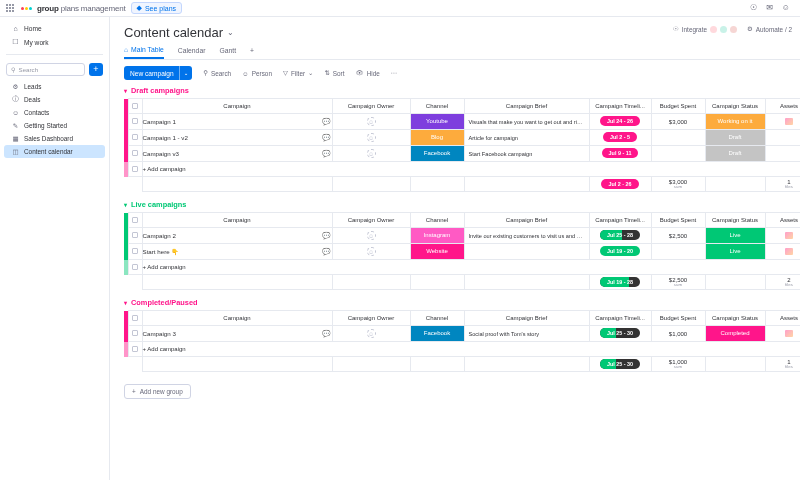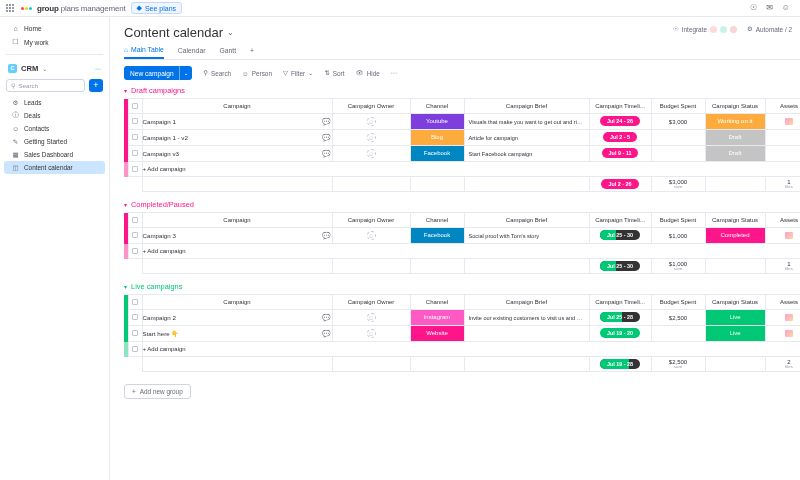--- a/index.html
+++ b/index.html
@@ -84,21 +84,21 @@
   
   .toolbar { display: flex; align-items: center; gap: 11px; padding: 6px 0 6px 0; }
   .new-btn {
     background: #0073ea; color: #fff; border-radius: 3px; height: 14px;
     display: flex; align-items: center; font-size: 6.6px; padding: 0 0 0 6px; gap: 5px;
   }
   .new-btn .sep { border-left: 1px solid rgba(255,255,255,.45); padding: 0 4px 0 4px; font-size: 5.5px; height: 14px; display: flex; align-items: center; }
   .tb-item { display: flex; align-items: center; gap: 3px; font-size: 6.4px; color: #676879; }
   
   .group { margin-bottom: 8px; }
-  .group-title { display: flex; align-items: center; gap: 4px; font-size: 7.4px; font-weight: normal; margin-bottom: 3px; }
+  .group-title { display: flex; align-items: center; gap: 4px; font-size: 7.4px; font-weight: bold; margin-bottom: 3px; }
   .group-title .caret { font-size: 6px; }
   table.board { border-collapse: collapse; table-layout: fixed; width: 670px; }
   table.board td, table.board th { border: 1px solid #e6e9ef; height: 15px; font-size: 6px; font-weight: normal; color: #323338; padding: 0; }
   th { color: #676879; text-align: center; font-size: 6px; }
   .col-bar { width: 4px; border: none !important; padding: 0 !important; }
   .col-chk { width: 14px; text-align: center; }
   .chk { width: 6px; height: 6px; border: 1px solid #c3c6d4; border-radius: 1px; display: inline-block; }
   .col-name { width: 190px; }
   .col-owner { width: 78px; }
   .col-channel { width: 54px; }
@@ -177,26 +177,20 @@
   <div class="sidebar">
     <div class="nav-item">
       <span class="ic">⌂</span>
       <span>Home</span>
     </div>
     <div class="nav-item">
       <span class="ic">☐</span>
       <span>My work</span>
     </div>
     <div class="sb-divider"></div>
-    <div class="ws-row">
-      <span class="ws-badge">C</span>
-      <span class="ws-name">CRM</span>
-      <span class="ws-caret">⌄</span>
-      <span class="ws-dots">⋯</span>
-    </div>
     <div class="search-row">
       <div class="search-box">
         <span>⚲</span>
         <span>Search</span>
       </div>
       <div class="add-btn">+</div>
     </div>
     <div class="board-item">
       <span class="ic">⚙</span>
       <span>Leads</span>
@@ -401,20 +395,117 @@
                 <td class="col-bar" style="border:none"></td>
                 <td class="col-chk" style="border:none"></td>
                 <td></td>
                 <td></td>
                 <td></td>
                 <td></td>
                 <td class="center"><span class="pill" style="background:#ff158a"><span class="lbl">Jul 2 - 26</span></span></td>
                 <td class="sum">$3,000<div class="sub">sum</div></td>
                 <td></td>
                 <td class="sum">1<div class="sub">files</div></td>
+              </tr>
+            </tbody>
+          </table>
+        </div>
+        <div class="group">
+          <div class="group-title" style="color:#00c875">
+            <span class="caret">▾</span>
+            <span>Live campaigns</span>
+          </div>
+          <table class="board">
+            <colgroup>
+              <col class="col-bar">
+              <col class="col-chk">
+              <col class="col-name">
+              <col class="col-owner">
+              <col class="col-channel">
+              <col class="col-brief">
+              <col class="col-timeline">
+              <col class="col-budget">
+              <col class="col-status">
+              <col class="col-assets">
+            </colgroup>
+            <tbody>
+              <tr>
+                <td class="col-bar" style="background:#00c875"></td>
+                <th class="col-chk"><span class="chk"></span></th>
+                <th>Campaign</th>
+                <th>Campaign Owner</th>
+                <th>Channel</th>
+                <th>Campaign Brief</th>
+                <th>Campaign Timeli...</th>
+                <th>Budget Spent</th>
+                <th>Campaign Status</th>
+                <th>Assets</th>
+              </tr>
+              <tr>
+                <td class="col-bar" style="background:#00c875"></td>
+                <td class="col-chk"><span class="chk"></span></td>
+                <td class="name-cell">
+                  <div class="name-flex">
+                    <span class="txt">Campaign 2</span>
+                    <span class="bubble">💬</span>
+                  </div>
+                </td>
+                <td class="center"><span class="avatar">☺</span></td>
+                <td>
+                  <div class="cell-tag" style="background:#ff5ac4">Instagram</div>
+                </td>
+                <td>
+                  <div class="brief">Invite our existing customers to visit us and ea...</div>
+                </td>
+                <td class="center"><span class="pill" style="background:#333333"><span class="fill" style="width:55%;background:#00c875"></span><span class="lbl">Jul 25 - 28</span></span></td>
+                <td class="budget">$2,500</td>
+                <td>
+                  <div class="cell-tag" style="background:#00c875">Live</div>
+                </td>
+                <td class="center"><span class="file-ic" style="background:linear-gradient(135deg,#ff9ecb,#ffd6a5)"></span></td>
+              </tr>
+              <tr>
+                <td class="col-bar" style="background:#00c875"></td>
+                <td class="col-chk"><span class="chk"></span></td>
+                <td class="name-cell">
+                  <div class="name-flex">
+                    <span class="txt">Start here 👇</span>
+                    <span class="bubble">💬</span>
+                  </div>
+                </td>
+                <td class="center"><span class="avatar">☺</span></td>
+                <td>
+                  <div class="cell-tag" style="background:#ff158a">Website</div>
+                </td>
+                <td>
+                  <div class="brief"></div>
+                </td>
+                <td class="center"><span class="pill" style="background:#00c875"><span class="lbl">Jul 19 - 20</span></span></td>
+                <td class="budget"></td>
+                <td>
+                  <div class="cell-tag" style="background:#00c875">Live</div>
+                </td>
+                <td class="center"><span class="file-ic" style="background:linear-gradient(135deg,#ff9ecb,#ffd6a5)"></span></td>
+              </tr>
+              <tr class="add-row">
+                <td class="col-bar" style="background:#00c875;opacity:.45"></td>
+                <td class="col-chk"><span class="chk"></span></td>
+                <td colspan="8">+ Add campaign</td>
+              </tr>
+              <tr class="footer-row">
+                <td class="col-bar" style="border:none"></td>
+                <td class="col-chk" style="border:none"></td>
+                <td></td>
+                <td></td>
+                <td></td>
+                <td></td>
+                <td class="center"><span class="pill" style="background:#333333"><span class="fill" style="width:72%;background:#00c875"></span><span class="lbl">Jul 19 - 28</span></span></td>
+                <td class="sum">$2,500<div class="sub">sum</div></td>
+                <td></td>
+                <td class="sum">2<div class="sub">files</div></td>
               </tr>
             </tbody>
           </table>
         </div>
         <div class="group">
           <div class="group-title" style="color:#ff158a">
             <span class="caret">▾</span>
             <span>Completed/Paused</span>
           </div>
           <table class="board">
@@ -479,117 +570,20 @@
                 <td></td>
                 <td></td>
                 <td class="center"><span class="pill" style="background:#333333"><span class="fill" style="width:40%;background:#00c875"></span><span class="lbl">Jul 25 - 30</span></span></td>
                 <td class="sum">$1,000<div class="sub">sum</div></td>
                 <td></td>
                 <td class="sum">1<div class="sub">files</div></td>
               </tr>
             </tbody>
           </table>
         </div>
-        <div class="group">
-          <div class="group-title" style="color:#00c875">
-            <span class="caret">▾</span>
-            <span>Live campaigns</span>
-          </div>
-          <table class="board">
-            <colgroup>
-              <col class="col-bar">
-              <col class="col-chk">
-              <col class="col-name">
-              <col class="col-owner">
-              <col class="col-channel">
-              <col class="col-brief">
-              <col class="col-timeline">
-              <col class="col-budget">
-              <col class="col-status">
-              <col class="col-assets">
-            </colgroup>
-            <tbody>
-              <tr>
-                <td class="col-bar" style="background:#00c875"></td>
-                <th class="col-chk"><span class="chk"></span></th>
-                <th>Campaign</th>
-                <th>Campaign Owner</th>
-                <th>Channel</th>
-                <th>Campaign Brief</th>
-                <th>Campaign Timeli...</th>
-                <th>Budget Spent</th>
-                <th>Campaign Status</th>
-                <th>Assets</th>
-              </tr>
-              <tr>
-                <td class="col-bar" style="background:#00c875"></td>
-                <td class="col-chk"><span class="chk"></span></td>
-                <td class="name-cell">
-                  <div class="name-flex">
-                    <span class="txt">Campaign 2</span>
-                    <span class="bubble">💬</span>
-                  </div>
-                </td>
-                <td class="center"><span class="avatar">☺</span></td>
-                <td>
-                  <div class="cell-tag" style="background:#ff5ac4">Instagram</div>
-                </td>
-                <td>
-                  <div class="brief">Invite our existing customers to visit us and ea...</div>
-                </td>
-                <td class="center"><span class="pill" style="background:#333333"><span class="fill" style="width:55%;background:#00c875"></span><span class="lbl">Jul 25 - 28</span></span></td>
-                <td class="budget">$2,500</td>
-                <td>
-                  <div class="cell-tag" style="background:#00c875">Live</div>
-                </td>
-                <td class="center"><span class="file-ic" style="background:linear-gradient(135deg,#ff9ecb,#ffd6a5)"></span></td>
-              </tr>
-              <tr>
-                <td class="col-bar" style="background:#00c875"></td>
-                <td class="col-chk"><span class="chk"></span></td>
-                <td class="name-cell">
-                  <div class="name-flex">
-                    <span class="txt">Start here 👇</span>
-                    <span class="bubble">💬</span>
-                  </div>
-                </td>
-                <td class="center"><span class="avatar">☺</span></td>
-                <td>
-                  <div class="cell-tag" style="background:#ff158a">Website</div>
-                </td>
-                <td>
-                  <div class="brief"></div>
-                </td>
-                <td class="center"><span class="pill" style="background:#00c875"><span class="lbl">Jul 19 - 20</span></span></td>
-                <td class="budget"></td>
-                <td>
-                  <div class="cell-tag" style="background:#00c875">Live</div>
-                </td>
-                <td class="center"><span class="file-ic" style="background:linear-gradient(135deg,#ff9ecb,#ffd6a5)"></span></td>
-              </tr>
-              <tr class="add-row">
-                <td class="col-bar" style="background:#00c875;opacity:.45"></td>
-                <td class="col-chk"><span class="chk"></span></td>
-                <td colspan="8">+ Add campaign</td>
-              </tr>
-              <tr class="footer-row">
-                <td class="col-bar" style="border:none"></td>
-                <td class="col-chk" style="border:none"></td>
-                <td></td>
-                <td></td>
-                <td></td>
-                <td></td>
-                <td class="center"><span class="pill" style="background:#333333"><span class="fill" style="width:72%;background:#00c875"></span><span class="lbl">Jul 19 - 28</span></span></td>
-                <td class="sum">$2,500<div class="sub">sum</div></td>
-                <td></td>
-                <td class="sum">2<div class="sub">files</div></td>
-              </tr>
-            </tbody>
-          </table>
-        </div>
       </div>
 
     <div class="add-group">
       <span>+</span>
       <span>Add new group</span>
     </div>
   </div>
 </div>
 
 </body></html>

